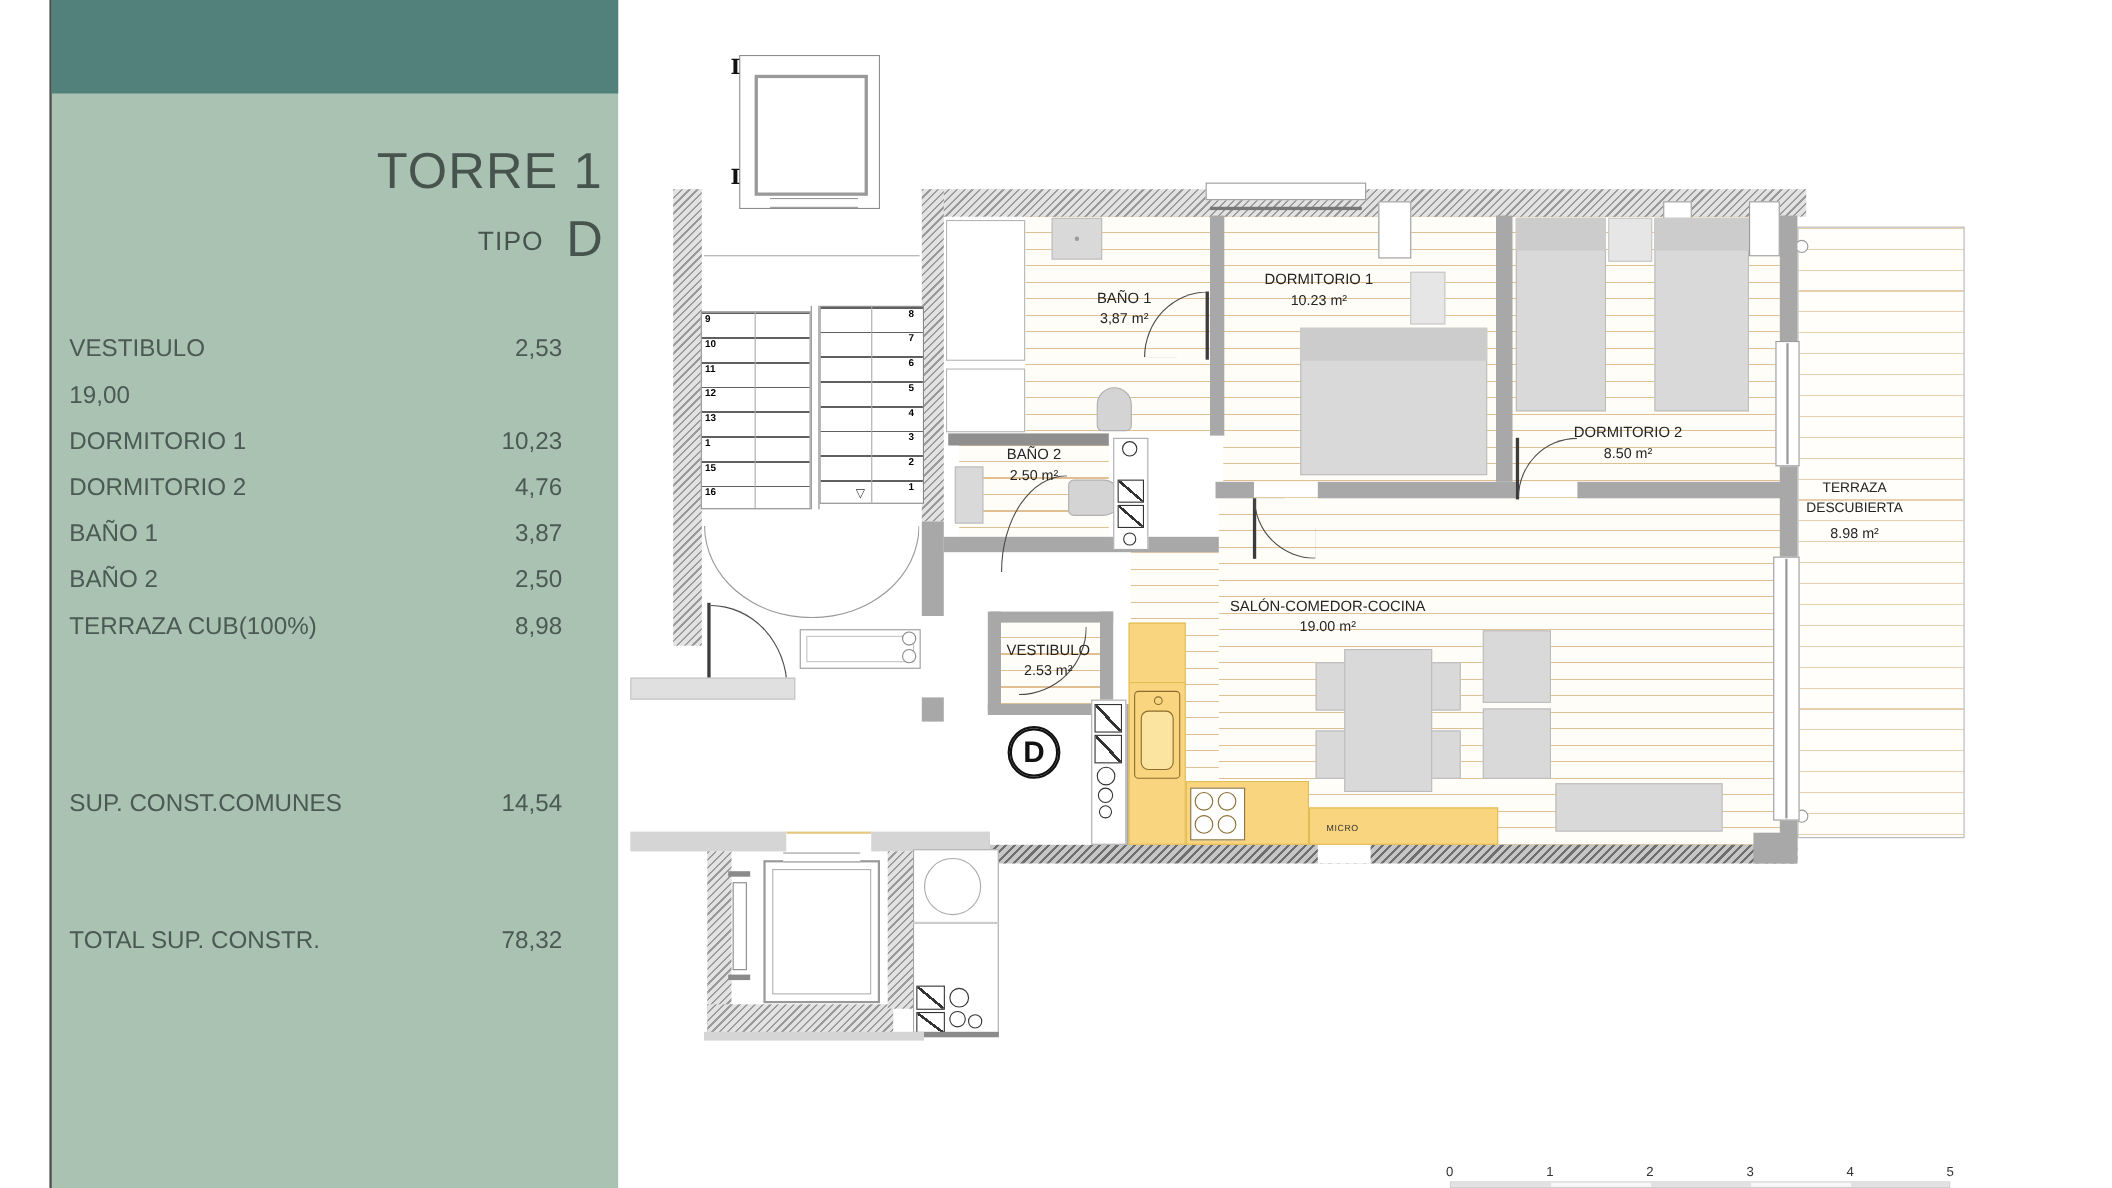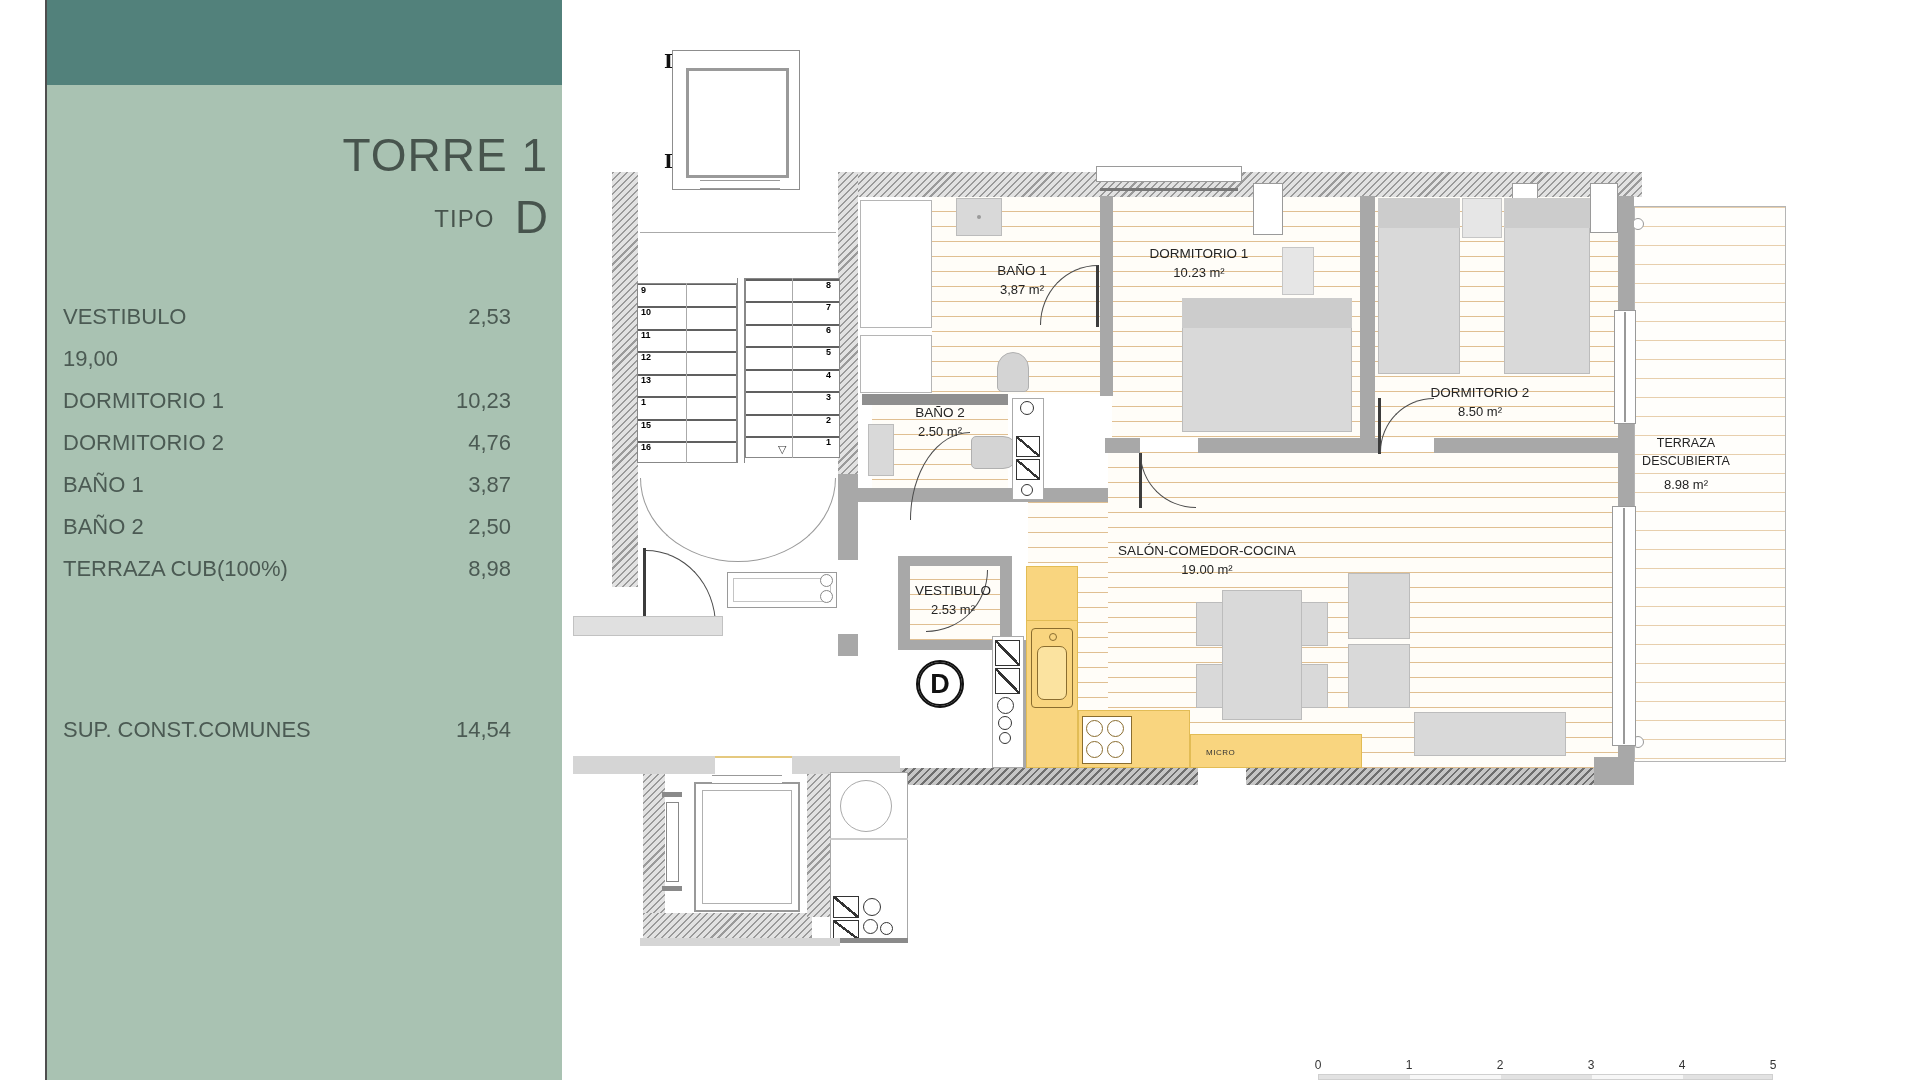--- a/index.html
+++ b/index.html
@@ -98,20 +98,26 @@
     </div>
 
 
     <div class="sb-rows" style="top:709px;">
       <div class="sb-row">
           <span>SUP. CONST.COMUNES</span>
           <span>14,54</span>
         </div>
     </div>
 
+    <div class="sb-rows" style="top:834px;">
+      <div class="sb-row">
+          <span>TOTAL SUP. CONSTR.</span>
+          <span>78,32</span>
+        </div>
+    </div>
   </div>
 
   <div class="abs" style="left:506px;top:0;width:1414px;height:1080px;">
 
     <div class="abs planks" style="left:426px;top:196px;width:168px;height:198px;"></div>
     <div class="abs planks" style="left:366px;top:404px;width:136px;height:86px;"></div>
     <div class="abs planks" style="left:606px;top:196px;width:248px;height:242px;"></div>
     <div class="abs planks" style="left:868px;top:196px;width:244px;height:242px;"></div>
     <div class="abs planks" style="left:602px;top:452px;width:512px;height:316px;"></div>
     <div class="abs planks" style="left:522px;top:502px;width:80px;height:266px;"></div>

